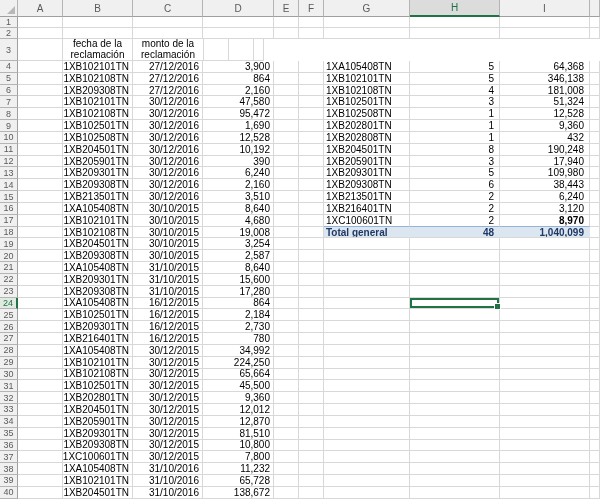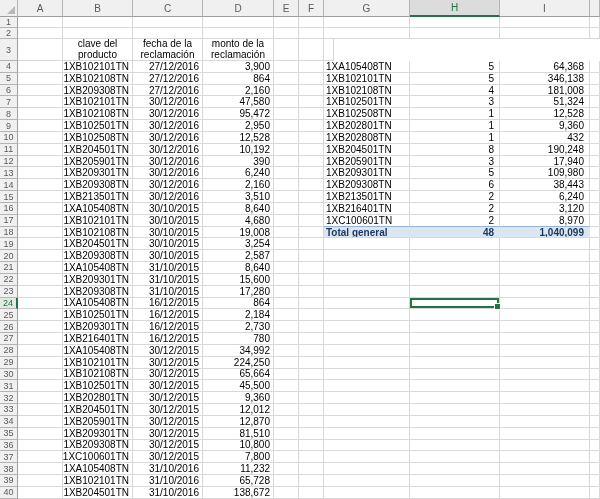--- a/index.html
+++ b/index.html
@@ -152,22 +152,20 @@
       <div class="cell" style="width: 25px;"></div>
       <div class="cell" style="width: 25px;"></div>
       <div class="cell" style="width: 86px;"></div>
       <div class="cell" style="width: 90px;"></div>
       <div class="cell" style="width: 90px;"></div>
       <div class="cell" style="width: 10px;"></div>
     </div>
     <div class="row" style="height: 22px;">
       <div class="row-h">3</div>
       <div class="cell" style="width: 45px;"></div>
-      <div class="cell wrap-hdr" style="width: 70px;">clave del
-producto</div>
       <div class="cell wrap-hdr" style="width: 70px;">fecha de la
 reclamación</div>
       <div class="cell wrap-hdr" style="width: 71px;">monto de la
 reclamación</div>
       <div class="cell" style="width: 25px;"></div>
       <div class="cell" style="width: 25px;"></div>
       <div class="cell" style="width: 10px;"></div>
     </div>
     <div class="row" style="height: 11.8378px;">
       <div class="row-h">4</div>
@@ -232,21 +230,21 @@
       <div class="cell pivot-label" style="width: 86px;">1XB102508TN</div>
       <div class="cell pivot-num" style="width: 90px;">1</div>
       <div class="cell pivot-num" style="width: 90px;">12,528</div>
       <div class="cell" style="width: 10px;"></div>
     </div>
     <div class="row" style="height: 11.8378px;">
       <div class="row-h">9</div>
       <div class="cell" style="width: 45px;"></div>
       <div class="cell txt-r" style="width: 70px;">1XB102501TN</div>
       <div class="cell txt-r" style="width: 70px;">30/12/2016</div>
-      <div class="cell txt-r" style="width: 71px;">2,950</div>
+      <div class="cell txt-r" style="width: 71px;">1,690</div>
       <div class="cell" style="width: 25px;"></div>
       <div class="cell" style="width: 25px;"></div>
       <div class="cell pivot-label" style="width: 86px;">1XB202801TN</div>
       <div class="cell pivot-num" style="width: 90px;">1</div>
       <div class="cell pivot-num" style="width: 90px;">9,360</div>
       <div class="cell" style="width: 10px;"></div>
     </div>
     <div class="row" style="height: 11.8378px;">
       <div class="row-h">10</div>
       <div class="cell" style="width: 45px;"></div>
@@ -341,21 +339,21 @@
     <div class="row" style="height: 11.8378px;">
       <div class="row-h">17</div>
       <div class="cell" style="width: 45px;"></div>
       <div class="cell txt-r" style="width: 70px;">1XB102101TN</div>
       <div class="cell txt-r" style="width: 70px;">30/10/2015</div>
       <div class="cell txt-r" style="width: 71px;">4,680</div>
       <div class="cell" style="width: 25px;"></div>
       <div class="cell" style="width: 25px;"></div>
       <div class="cell pivot-label pre-total" style="width: 86px;">1XC100601TN</div>
       <div class="cell pivot-num pre-total" style="width: 90px;">2</div>
-      <div class="cell pivot-num pre-total" style="width: 90px;">8,970</div>
+      <div class="cell pivot-num pre-total" style="width: 90px; font-weight: bold;">8,970</div>
       <div class="cell" style="width: 10px;"></div>
     </div>
     <div class="row" style="height: 11.8378px;">
       <div class="row-h">18</div>
       <div class="cell" style="width: 45px;"></div>
       <div class="cell txt-r" style="width: 70px;">1XB102108TN</div>
       <div class="cell txt-r" style="width: 70px;">30/10/2015</div>
       <div class="cell txt-r" style="width: 71px;">19,008</div>
       <div class="cell" style="width: 25px;"></div>
       <div class="cell" style="width: 25px;"></div>

